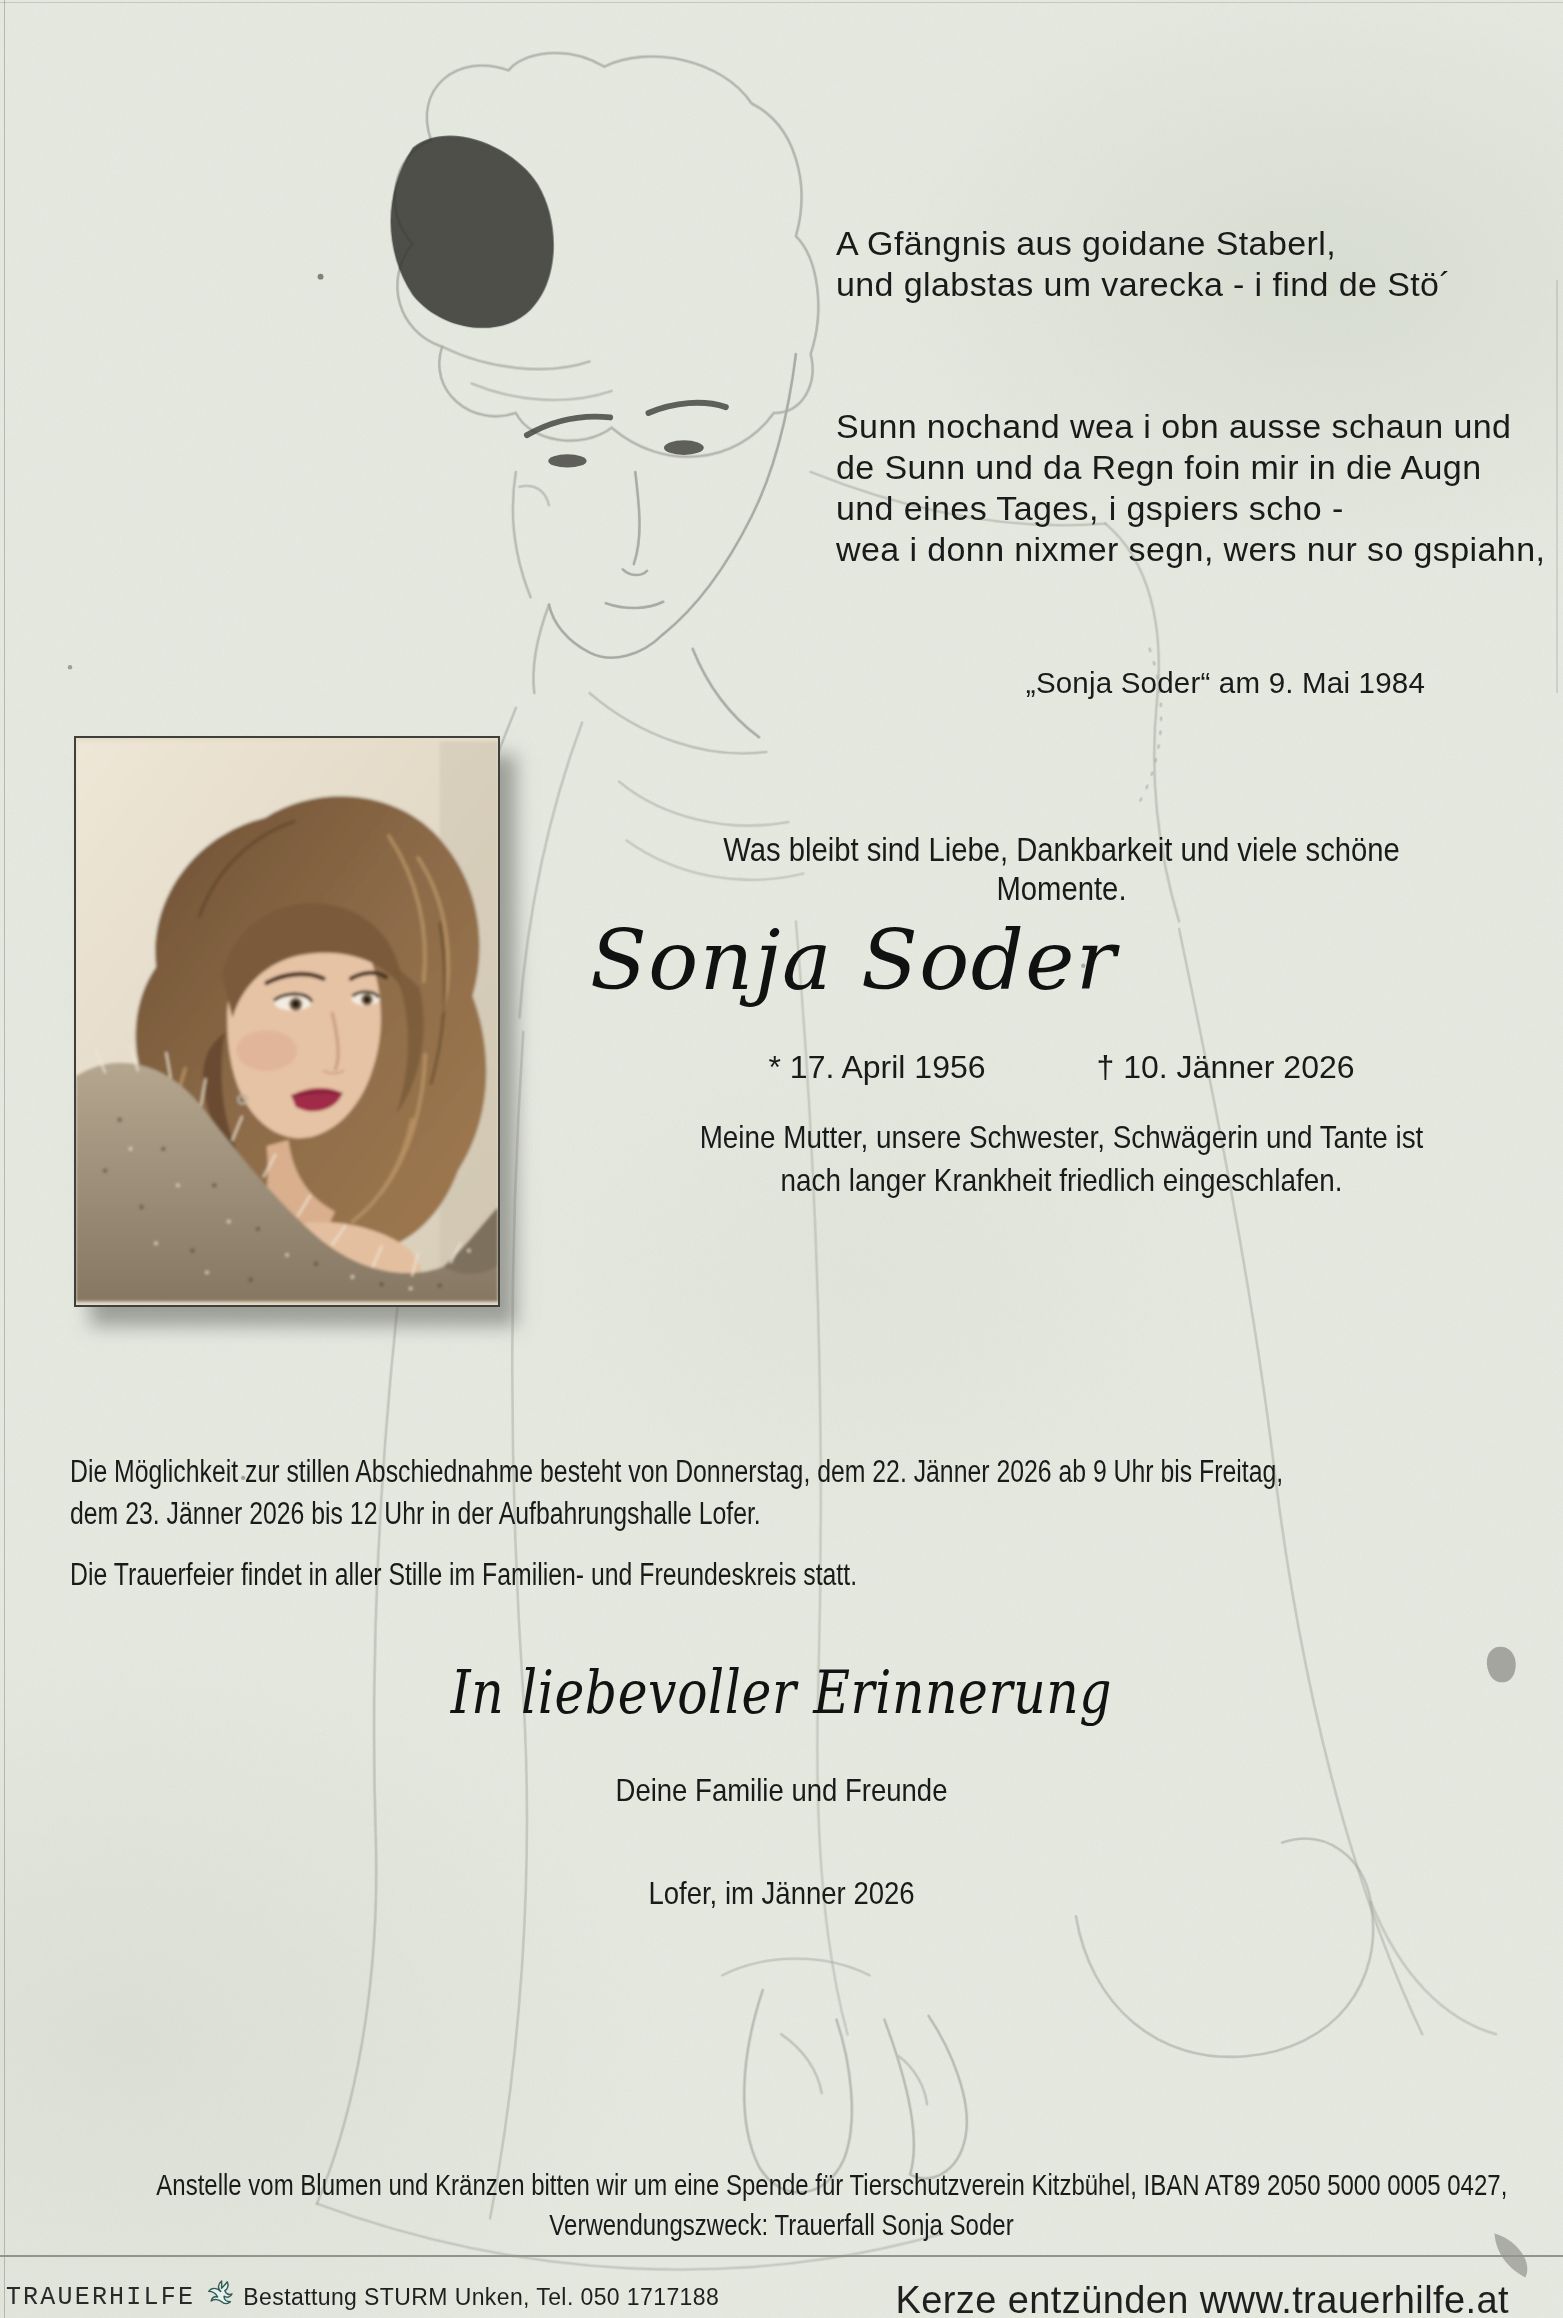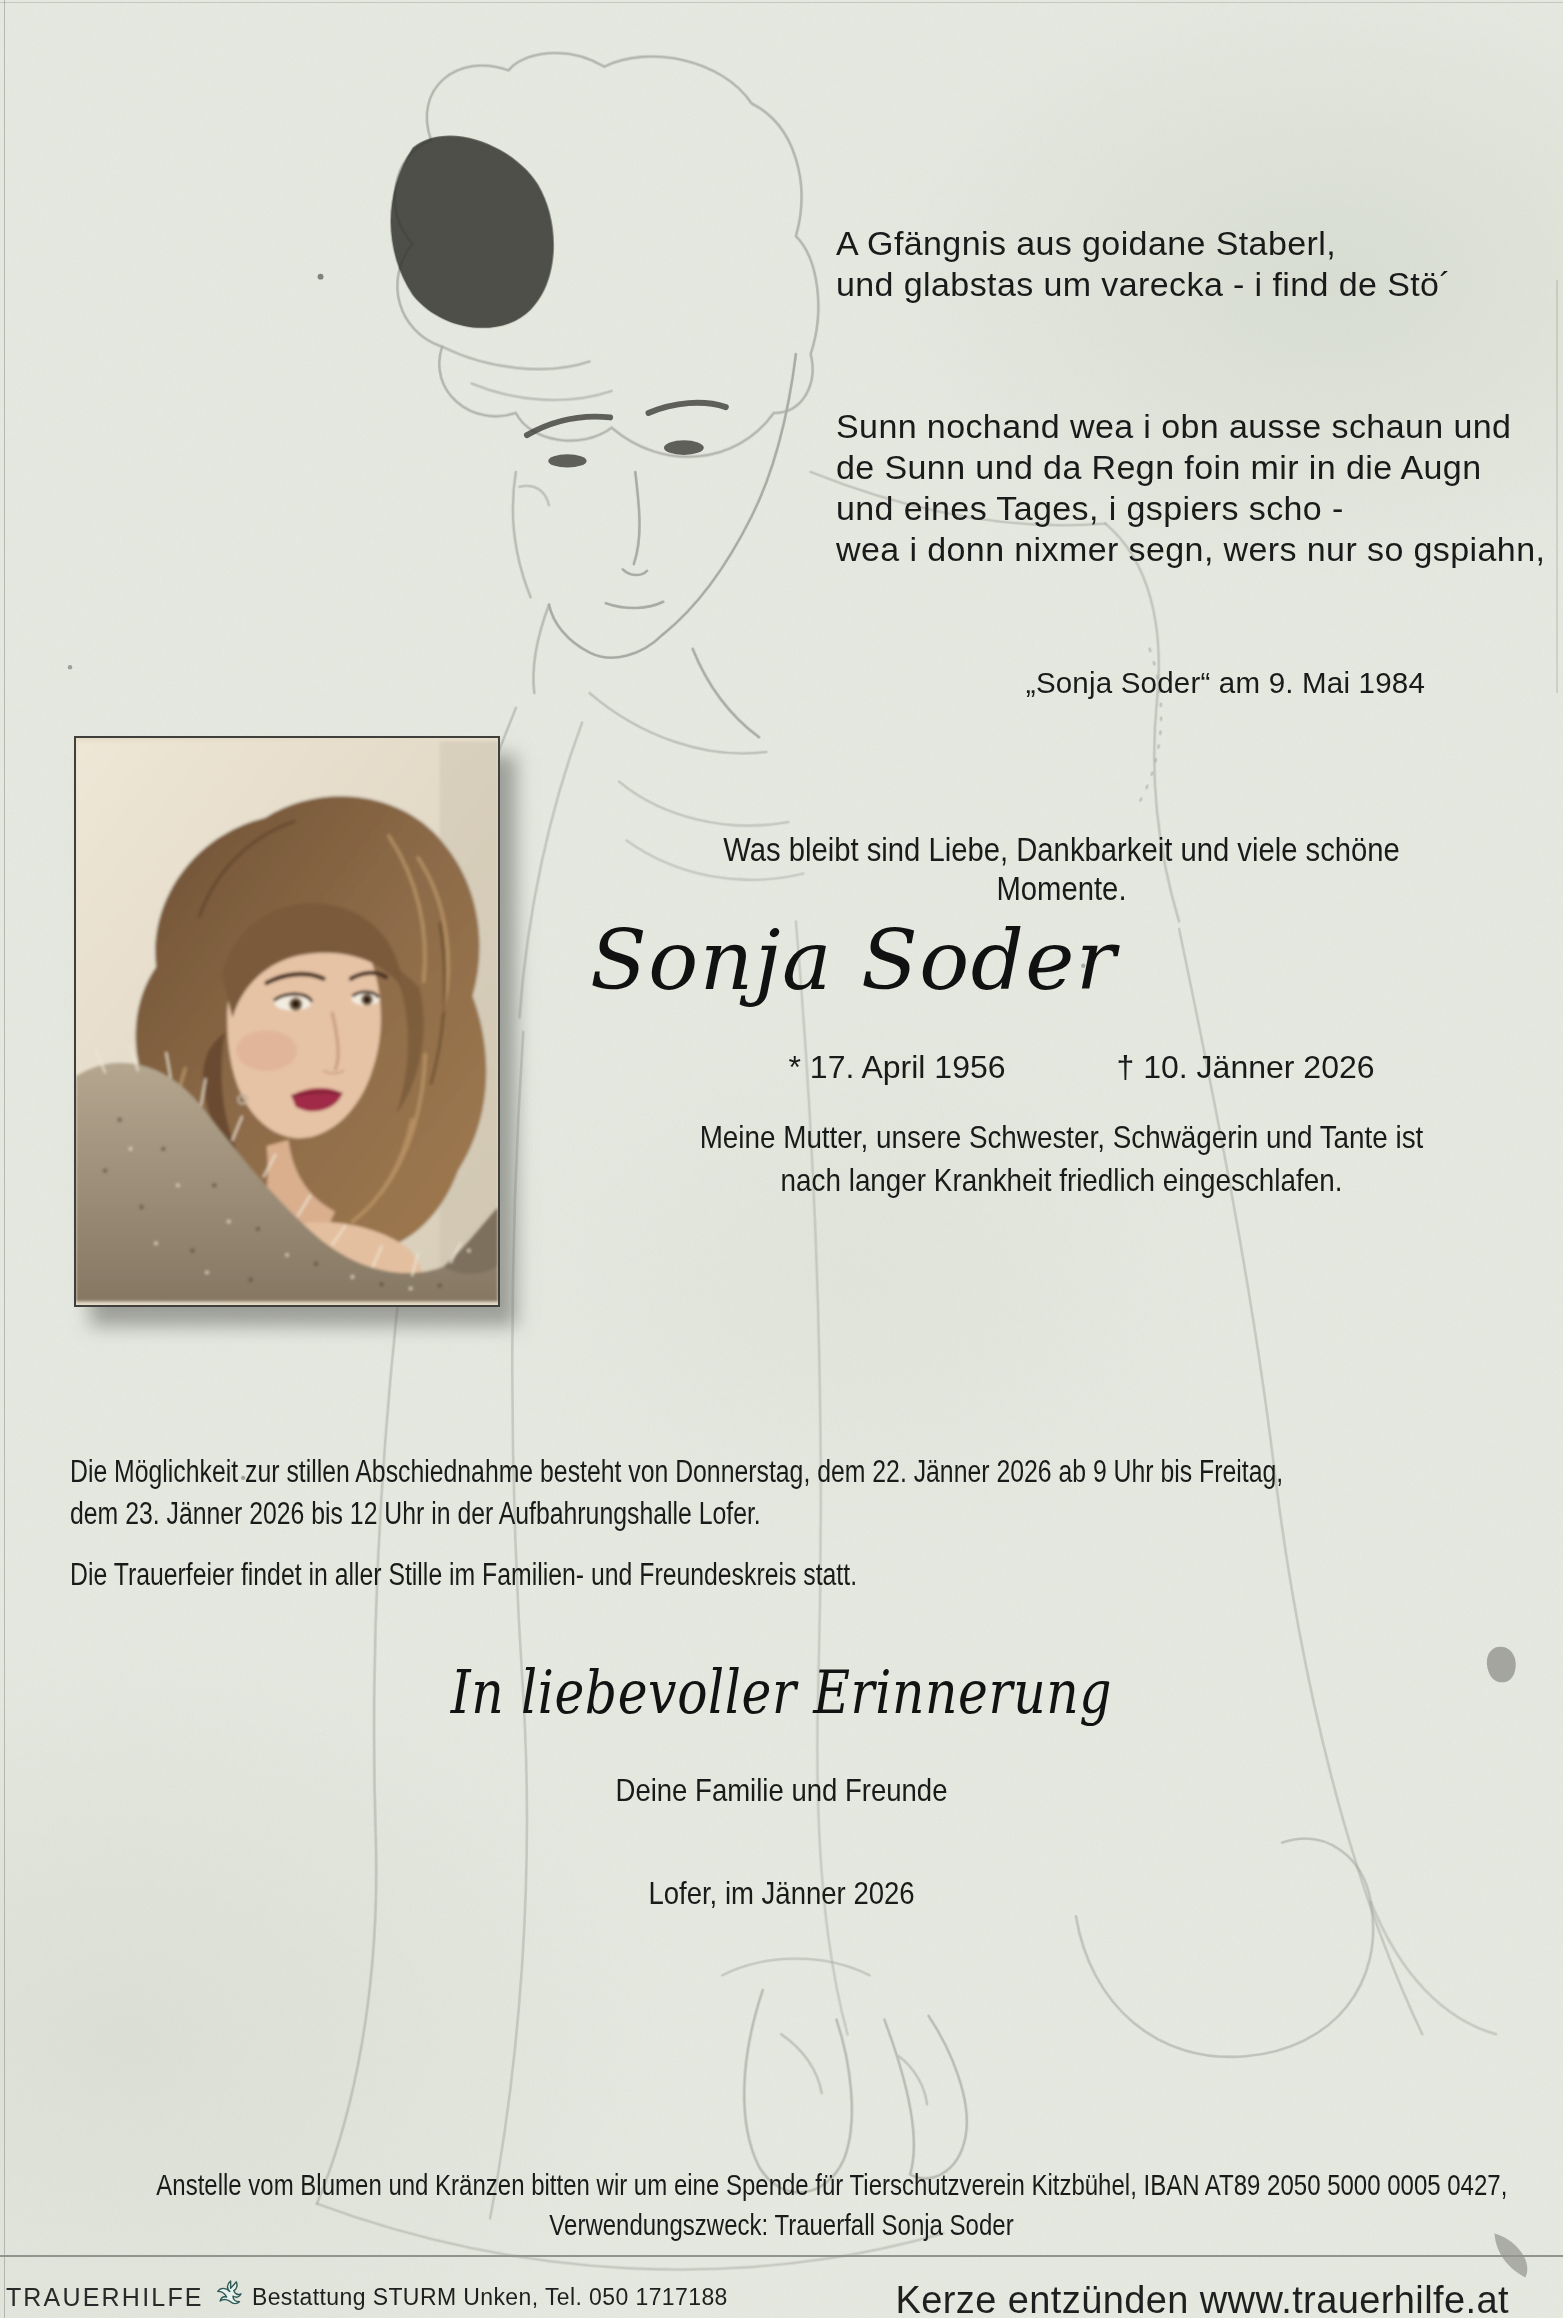--- a/index.html
+++ b/index.html
@@ -41,21 +41,21 @@
   .photo-frame {
     position:absolute; left:74px; top:736px; width:422px; height:567px;
     border:2.9px solid #3f3f3c; background:#e6ddc9;
     box-shadow:16px 19px 17.7px rgba(96,99,92,.55);
   }
   .photo-frame svg { display:block; }
 
   .rule { position:absolute; left:0; top:2255px; width:1563px; height:2.2px; background:#8f948c; }
 
   .footer-left { position:absolute; left:5.9px; top:2276px; display:flex; align-items:flex-end; }
-  .brand { font-family:Liberation Sans, sans-serif; font-size:25px; letter-spacing:2.2px; color:#2a2a2a; line-height:35px; }
+  .brand { font-family:Liberation Mono, monospace; font-size:25px; letter-spacing:2.2px; color:#2a2a2a; line-height:35px; }
   .dove { margin:0 7.4px 1.5px 8.8px; }
   .home { font-size:23px; letter-spacing:0.4px; color:#1f1f1f; line-height:35px; }
   .footer-right { position:absolute; right:54px; top:2279px; font-size:38px; letter-spacing:0.4px; color:#1f1f1f; }
 </style>
 </head>
 <body>
 
 <div class="page">
 
   <svg class="sketch" width="1563" height="2319" viewBox="0 0 2121 3146">
@@ -257,21 +257,21 @@
           <circle cx="110" cy="690" r="2.5"></circle>
             <circle cx="180" cy="730" r="2.5"></circle>
             <circle cx="540" cy="700" r="2.5"></circle>
         </g>
       </g>
     </svg>
   </div>
 
   <div class="t remembrance" style="left:590px; top:830px; width:943px;">Was bleibt sind Liebe, Dankbarkeit und viele schöne Momente.</div>
   <div class="t name" style="left:590px; top:912px; width:943px;">Sonja Soder</div>
-  <div class="t dates" style="left:610px; top:1049px; width:943px;">
+  <div class="t dates" style="left:590px; top:1049px; width:943px;">
     <span>* 17. April 1956</span>
     <span>† 10. Jänner 2026</span>
   </div>
   <div class="t announcement" style="left:590px; top:1116px; width:943px;">
     <div>Meine Mutter, unsere Schwester, Schwägerin und Tante ist</div>
     <div>nach langer Krankheit friedlich eingeschlafen.</div>
   </div>
 
   <div class="t viewing" style="left:70px; top:1451px; width:1467px;">
     <div>Die Möglichkeit zur stillen Abschiednahme besteht von Donnerstag, dem 22. Jänner 2026 ab 9 Uhr bis Freitag,</div>

